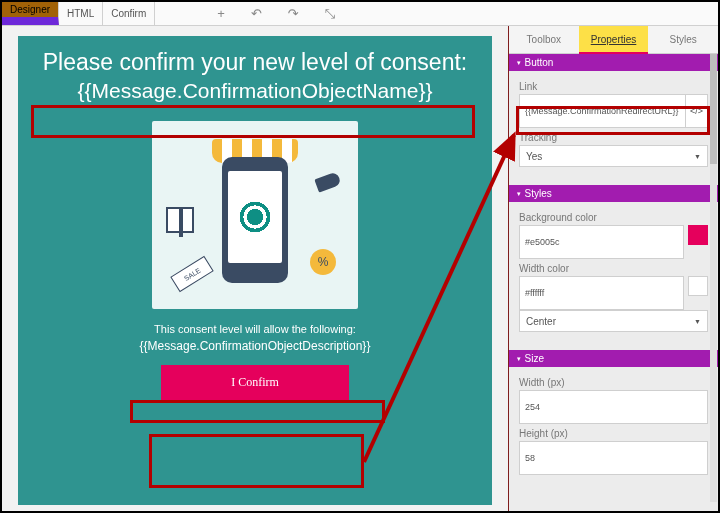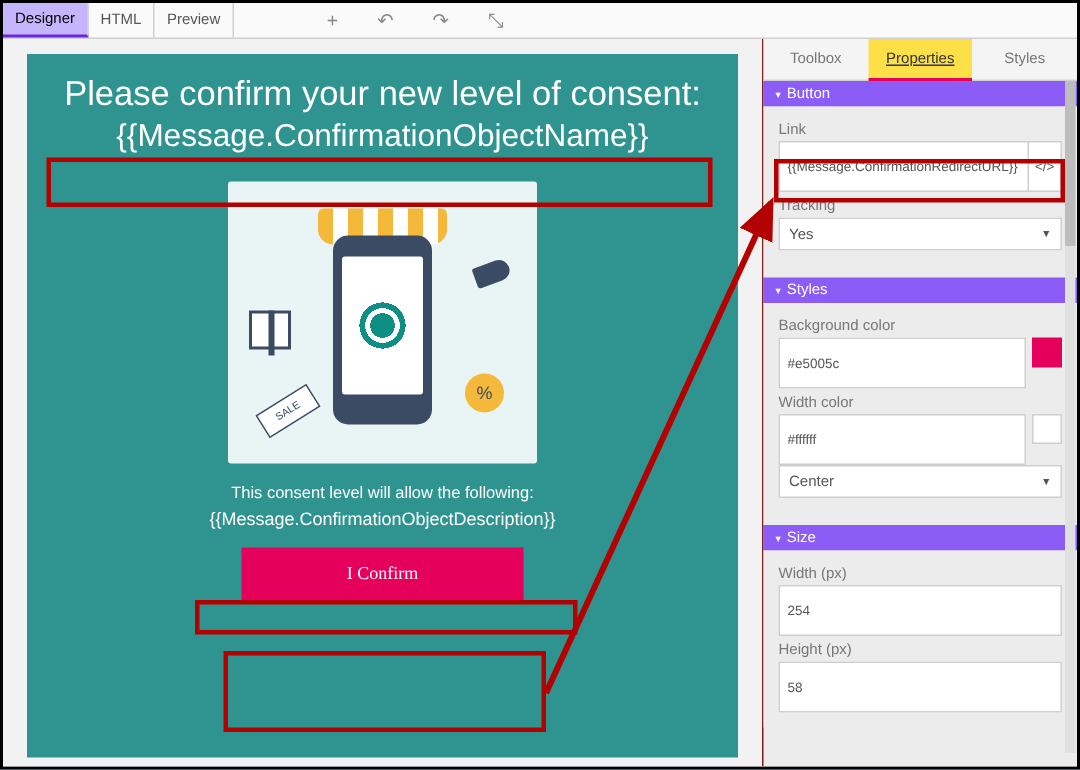--- a/index.html
+++ b/index.html
@@ -2,21 +2,21 @@
 <html><head>
 <meta charset="utf-8">
 <style>
   * { box-sizing: border-box; margin: 0; padding: 0; font-family: "Segoe UI", Arial, sans-serif; }
   body { width: 720px; height: 513px; border: 2px solid #000; background: #fff; overflow: hidden; position: relative; }
   .frame { display: flex; flex-direction: column; width: 100%; height: 100%; }
   
   .topbar { height: 24px; display: flex; align-items: stretch; border-bottom: 1px solid #d0d0d0; font-size: 10px; color: #555; background: #fafafa; }
   .mode-tabs { display: flex; align-items: stretch; }
   .mode-tab { padding: 4px 8px; border-right: 1px solid #d0d0d0; display: flex; align-items: center; cursor: pointer; }
-  .mode-tab.active { background: #c4b5fd; color: #000; border-bottom: 2px solid #6d28d9; text-align: right; }
+  .mode-tab.active { background: #a16207; color: #000; border-bottom: 8px solid #6d28d9; text-align: right; }
   .toolbar-icons { display: flex; align-items: center; gap: 26px; margin-left: 62px; color: #888; font-size: 13px; }
   .toolbar-icons span { cursor: pointer; }
   
   .main { flex: 1; display: flex; }
   .canvas-wrap { flex: 1; background: #f2f2f2; padding: 10px 16px 6px 16px; overflow: hidden; }
   .canvas { width: 100%; height: 100%; background: #2f9490; color: #fff; display: flex; flex-direction: column; align-items: center; padding: 12px 18px 8px 18px; position: relative; }
   .headline { font-size: 23px; text-align: center; line-height: 1.25; font-weight: 400; }
   .token-big { font-size: 21px; margin-top: 2px; text-align: center; }
   .img-box { margin-top: 18px; width: 206px; height: 188px; background: #e9f5f4; border-radius: 2px; position: relative; overflow:hidden; }
   
@@ -32,21 +32,21 @@
   .subtext { margin-top: 14px; font-size: 11px; }
   .token-small { margin-top: 4px; font-size: 12px; }
   .confirm-btn { margin-top: 12px; width: 188px; height: 36px; background: #e5005c; color: #fff; display: flex; align-items: center; justify-content: center; font-size: 12px; cursor: pointer; font-family: Liberation Serif, serif; }
   
   .panel { width: 210px; background: #ececec; border-left: 1px solid #7f1d1d; font-size: 11px; color: #555; display: flex; flex-direction: column; }
   .panel-scroll { position:absolute; right:1px; top:52px; width:7px; height:448px; background:#e0e0e0;}
   .panel-scroll-thumb{ position:absolute; top:0; width:100%; height:110px; background:#bdbdbd;}
   .rtabs { display: flex; height: 28px; background: #f4f4f4; align-items:stretch; }
   .rtab { flex:1; display:flex; align-items:center; justify-content:center; font-size:10px; color:#777; cursor:pointer; border-bottom:1px solid #d0d0d0;}
   .rtab.active { background:#fde047; color:#333; border-bottom:2px solid #e5005c;text-decoration:underline;}
-  .sect-head { background:#8b5cf6; color:#fff; font-size:10px; padding:3px 8px; display:flex; align-items:center; gap:4px;}
+  .sect-head { background:#a21caf; color:#fff; font-size:10px; padding:3px 8px; display:flex; align-items:center; gap:4px;}
   .sect-head .tri { font-size:7px;}
   .sect-body { padding:6px 10px 10px 10px; background:#ececec; }
   .lbl { font-size:10px; color:#777; margin-top:4px; margin-bottom:2px; }
   .field { display:flex; align-items:stretch; height:34px; }
   .field input { flex:1; border:1px solid #cfcfcf; background:#fff; font-size:9px; padding:0 5px; color:#555; }
   .field .code-btn { width:22px; border:1px solid #cfcfcf; border-left:none; background:#fff; font-size:9px; display:flex; align-items:center; justify-content:center; color:#555; cursor:pointer;}
   .select { height:22px; border:1px solid #cfcfcf; background:#fff; display:flex; align-items:center; padding:0 6px; font-size:10px; color:#555; justify-content:space-between; cursor:pointer;}
   .select .caret { font-size:7px; color:#555;}
   .swatch { width:20px; height:20px; margin-left:4px; }
   .sw-pink { background:#e5005c; }
@@ -58,21 +58,21 @@
 </style>
 </head>
 <body>
 
 <div class="frame">
 
   <div class="topbar">
     <div class="mode-tabs">
       <div class="mode-tab active">Designer</div>
       <div class="mode-tab">HTML</div>
-      <div class="mode-tab">Preview</div>
+      <div class="mode-tab">Confirm</div>
     </div>
     <div class="toolbar-icons">
       <span>+</span>
       <span>↶</span>
       <span>↷</span>
       <span>⤡</span>
     </div>
   </div>
 
   <div class="main">

